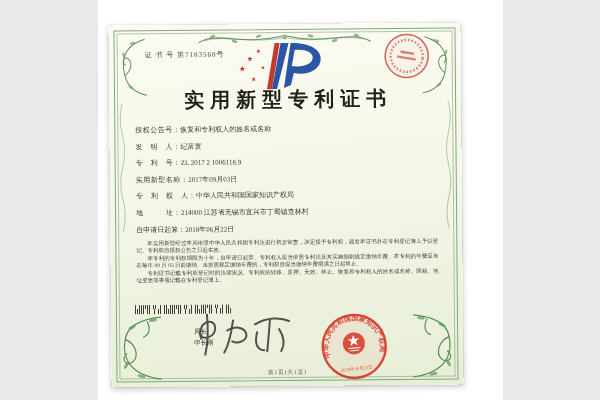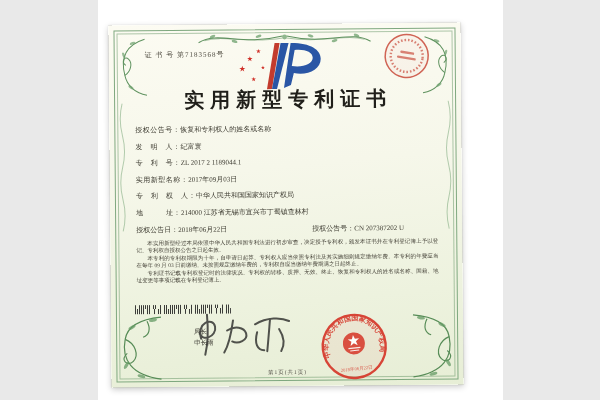--- a/index.html
+++ b/index.html
@@ -154,29 +154,28 @@
         <text x="14" y="40" font-size="6">★</text>
         <text x="24" y="28" font-size="5">★</text>
       </g>
     </svg>
 
     <div class="title">实用新型专利证书</div>
 
     <div class="fields">
       <div class="frow"><span class="lab">授权公告号：</span><span>恢复和专利权人的姓名或名称</span></div>
       <div class="frow"><span class="lab">发　明　人：</span><span>纪富寰</span></div>
-      <div class="frow"><span class="lab">专　利　号：</span><span>ZL 2017 2 1189044.1</span></div>
+      <div class="frow"><span class="lab">专　利　号：</span><span>ZL 2017 2 1006118.9</span></div>
       <div class="frow"><span class="lab">实用新型名称：</span><span>2017年09月03日</span></div>
       <div class="frow"><span class="lab">专　利　权　人：</span><span>中华人民共和国国家知识产权局</span></div>
       <div class="frow"><span class="lab">地　　　址：</span><span>214000 江苏省无锡市宜兴市丁蜀镇查林村</span></div>
     </div>
 
     <div class="grant">
-      <span><span class="lab">授权公告日：</span><span>2018年06月22日</span></span>
-      <span class="right"><span class="lab">授权公告号：</span><span>CN 207387202 U</span></span>
+      <span><span class="lab">自申请日起算：</span><span>2018年06月22日</span></span>
     </div>
 
     <div class="paras">
       <p>本实用新型经过本局依照中华人民共和国专利法进行初步审查，决定授予专利权，颁发本证书并在专利登记簿上予以登记。专利权自授权公告之日起生效。</p>
       <p>本专利的专利权期限为十年，自申请日起算。专利权人应当依照专利法及其实施细则规定缴纳年费。本专利的年费应当在每年 09 月 03 日前缴纳。未按照规定缴纳年费的，专利权自应当缴纳年费期满之日起终止。</p>
       <p>专利证书记载专利权登记时的法律状况。专利权的转移、质押、无效、终止、恢复和专利权人的姓名或名称、国籍、地址变更等事项记载在专利登记簿上。</p>
     </div>
 
     <div class="barcode"></div>
 

